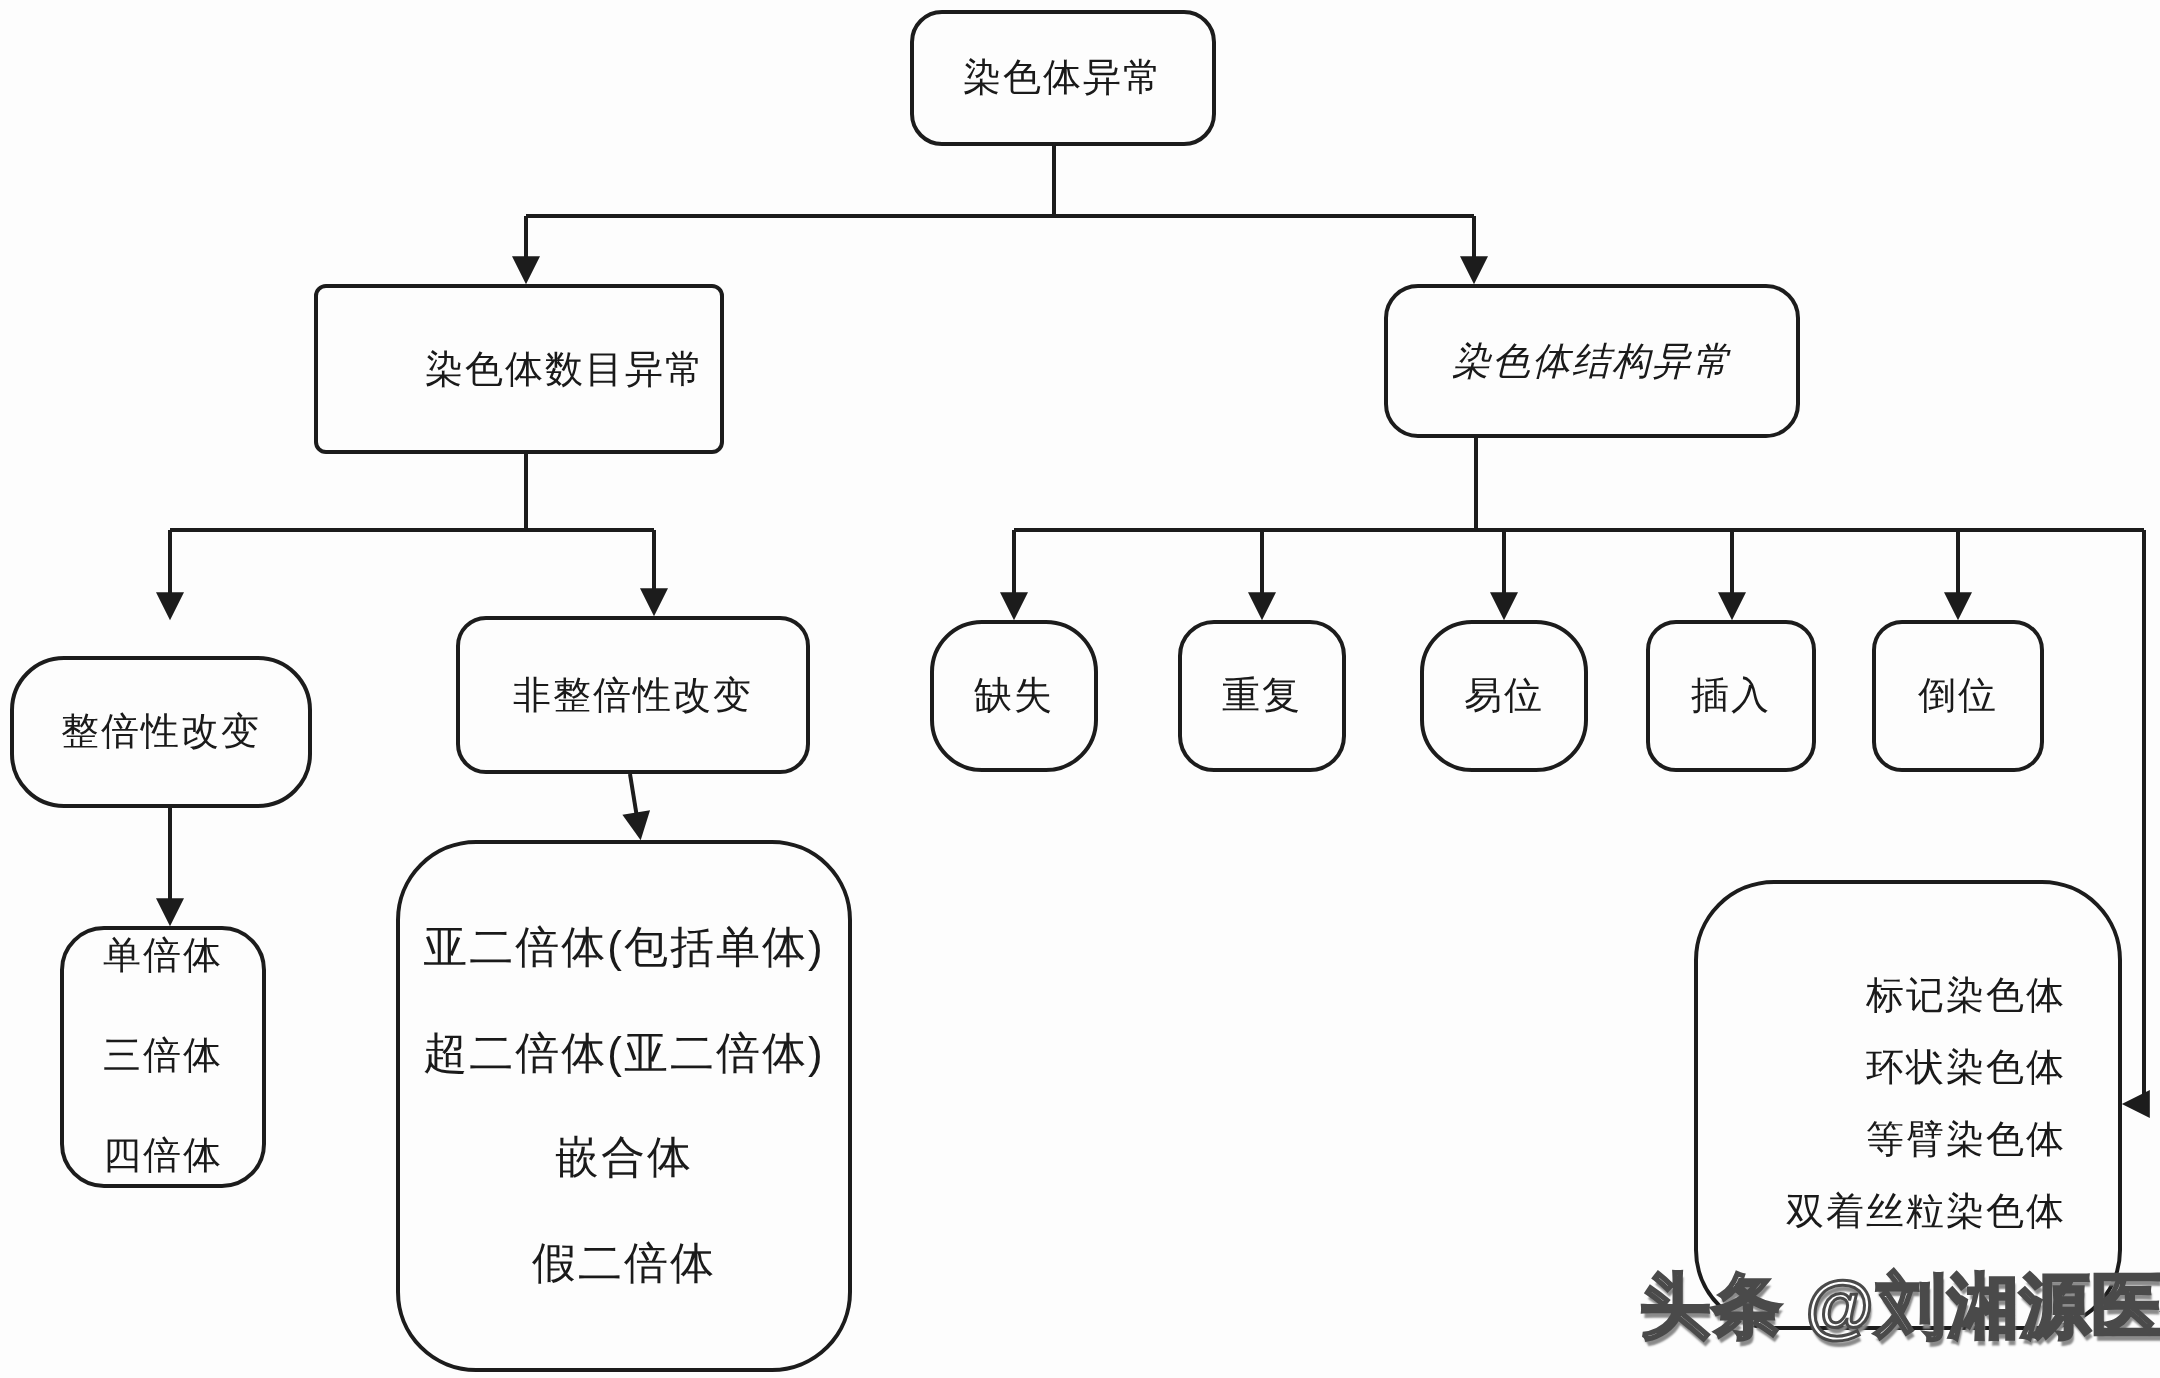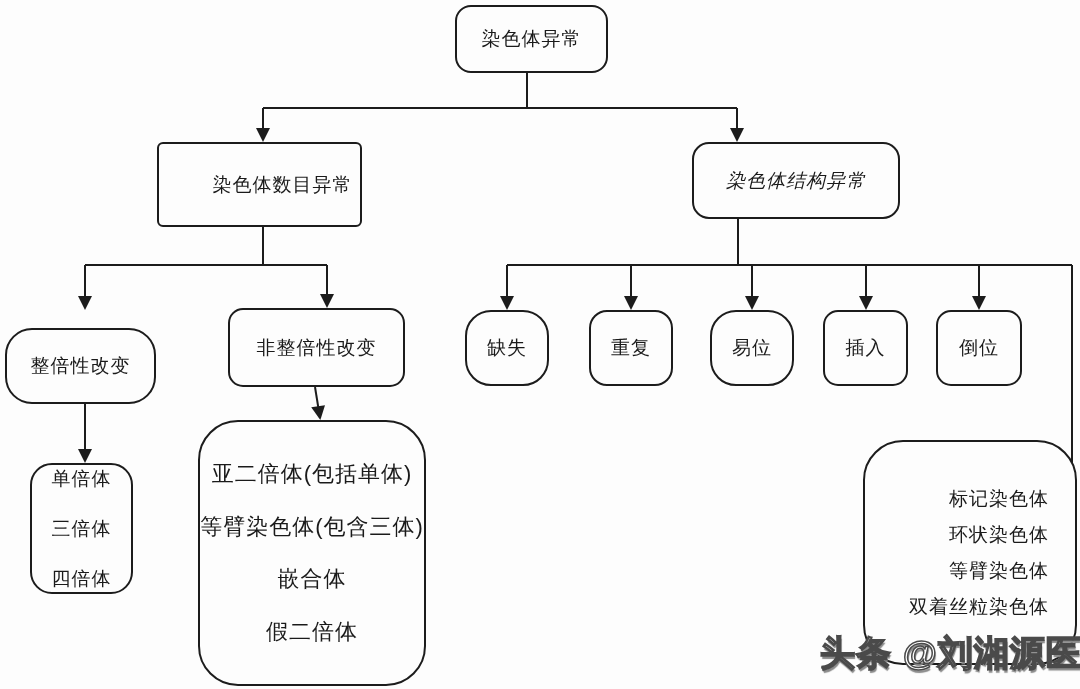--- a/index.html
+++ b/index.html
@@ -31,21 +31,21 @@
   #n-dao    {left:936px;top:310px;width:86px;height:76px;border-radius:15px;text-align:center;}
   
   .list-node{flex-direction:column;}
   #n-ploidy {left:30px; top:463px;width:103px;height:131px;border-radius:22px;
              line-height:30px;gap:20px;}
   #n-aneulist{left:198px;top:420px;width:228px;height:266px;border-radius:40px;
              font-size:22px;justify-content:space-evenly;align-items:center;
              padding:14px 0;}
   #n-speclist{left:847px;top:440px;width:214px;height:225px;border-radius:40px;
              line-height:36px;align-items:flex-end;justify-content:center;
-             padding-right:26px;margin-left:16px;}
+             padding-right:26px;}
   .line{display:block;}
   
   #watermark{
     position:absolute;z-index:3;left:820px;top:630px;width:260px;
     font-size:35px;font-weight:bold;text-align:right;letter-spacing:1px;
     color:#ffffff;
     -webkit-text-stroke:1.5px #4a4a4a;
     text-shadow:1px 3px 1px #8a8a8a;
     white-space:nowrap;
   }
@@ -124,21 +124,21 @@
   </div>
 
   <div class="node list-node" id="n-ploidy">
     <span class="line">单倍体</span>
     <span class="line">三倍体</span>
     <span class="line">四倍体</span>
   </div>
 
   <div class="node list-node" id="n-aneulist">
     <span class="line">亚二倍体(包括单体)</span>
-    <span class="line">等臂染色体(包含三体)</span>
+    <span class="line">超二倍体(亚二倍体)</span>
     <span class="line">嵌合体</span>
     <span class="line">假二倍体</span>
   </div>
 
   <div class="node list-node" id="n-speclist">
     <span class="line">标记染色体</span>
     <span class="line">环状染色体</span>
     <span class="line">等臂染色体</span>
     <span class="line">双着丝粒染色体</span>
   </div>

